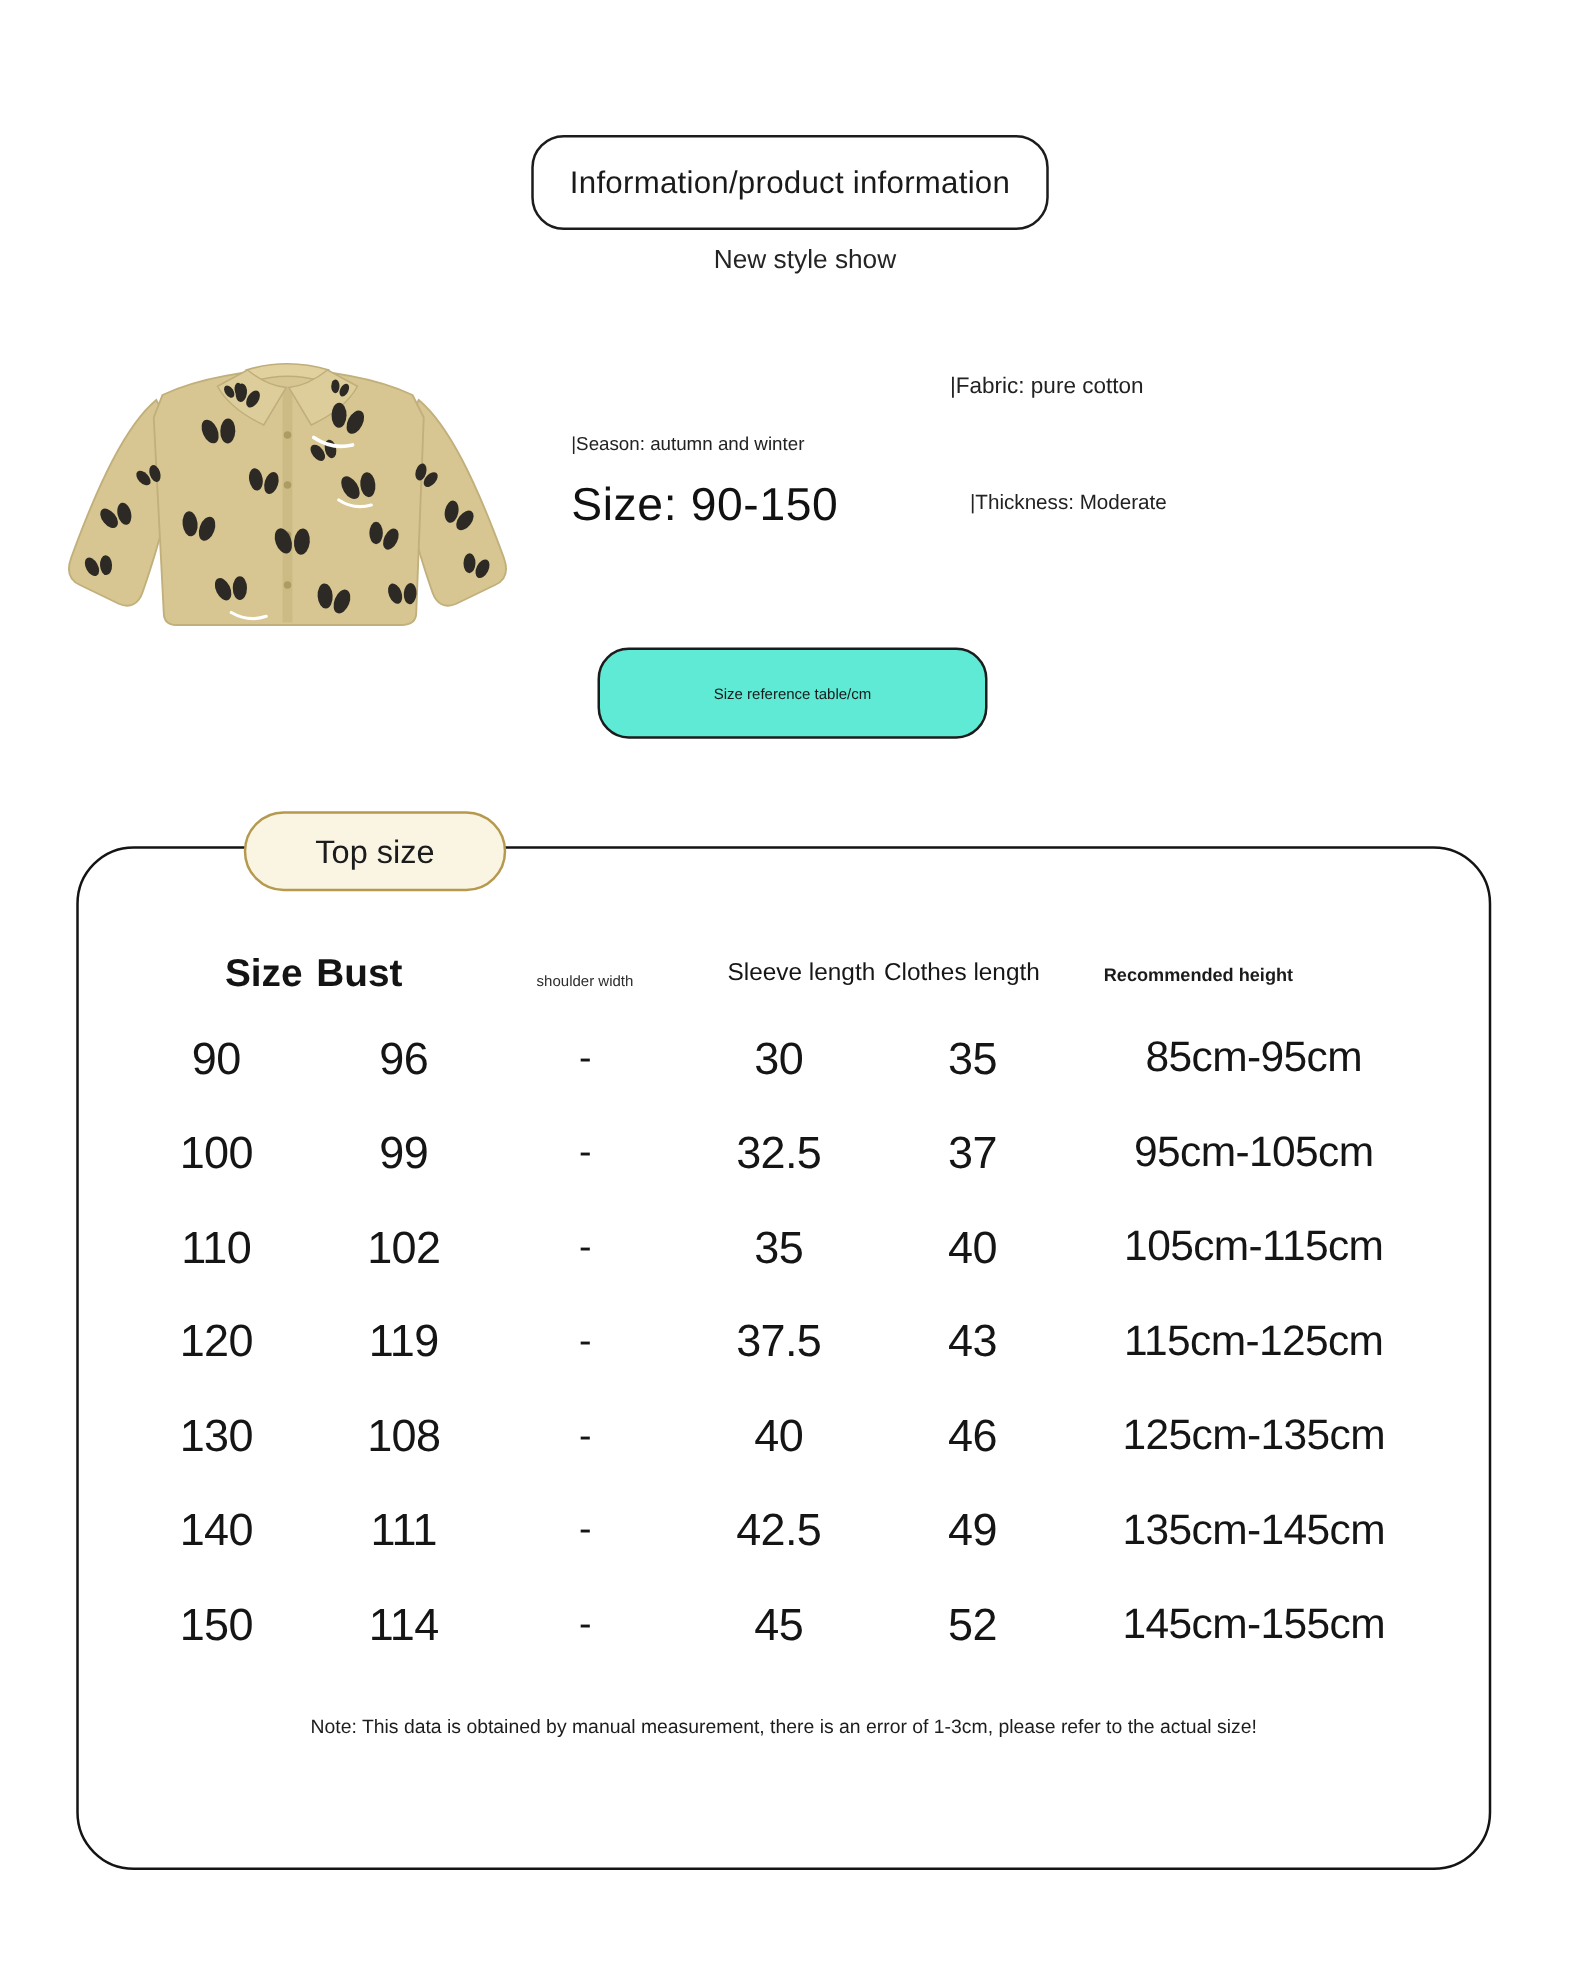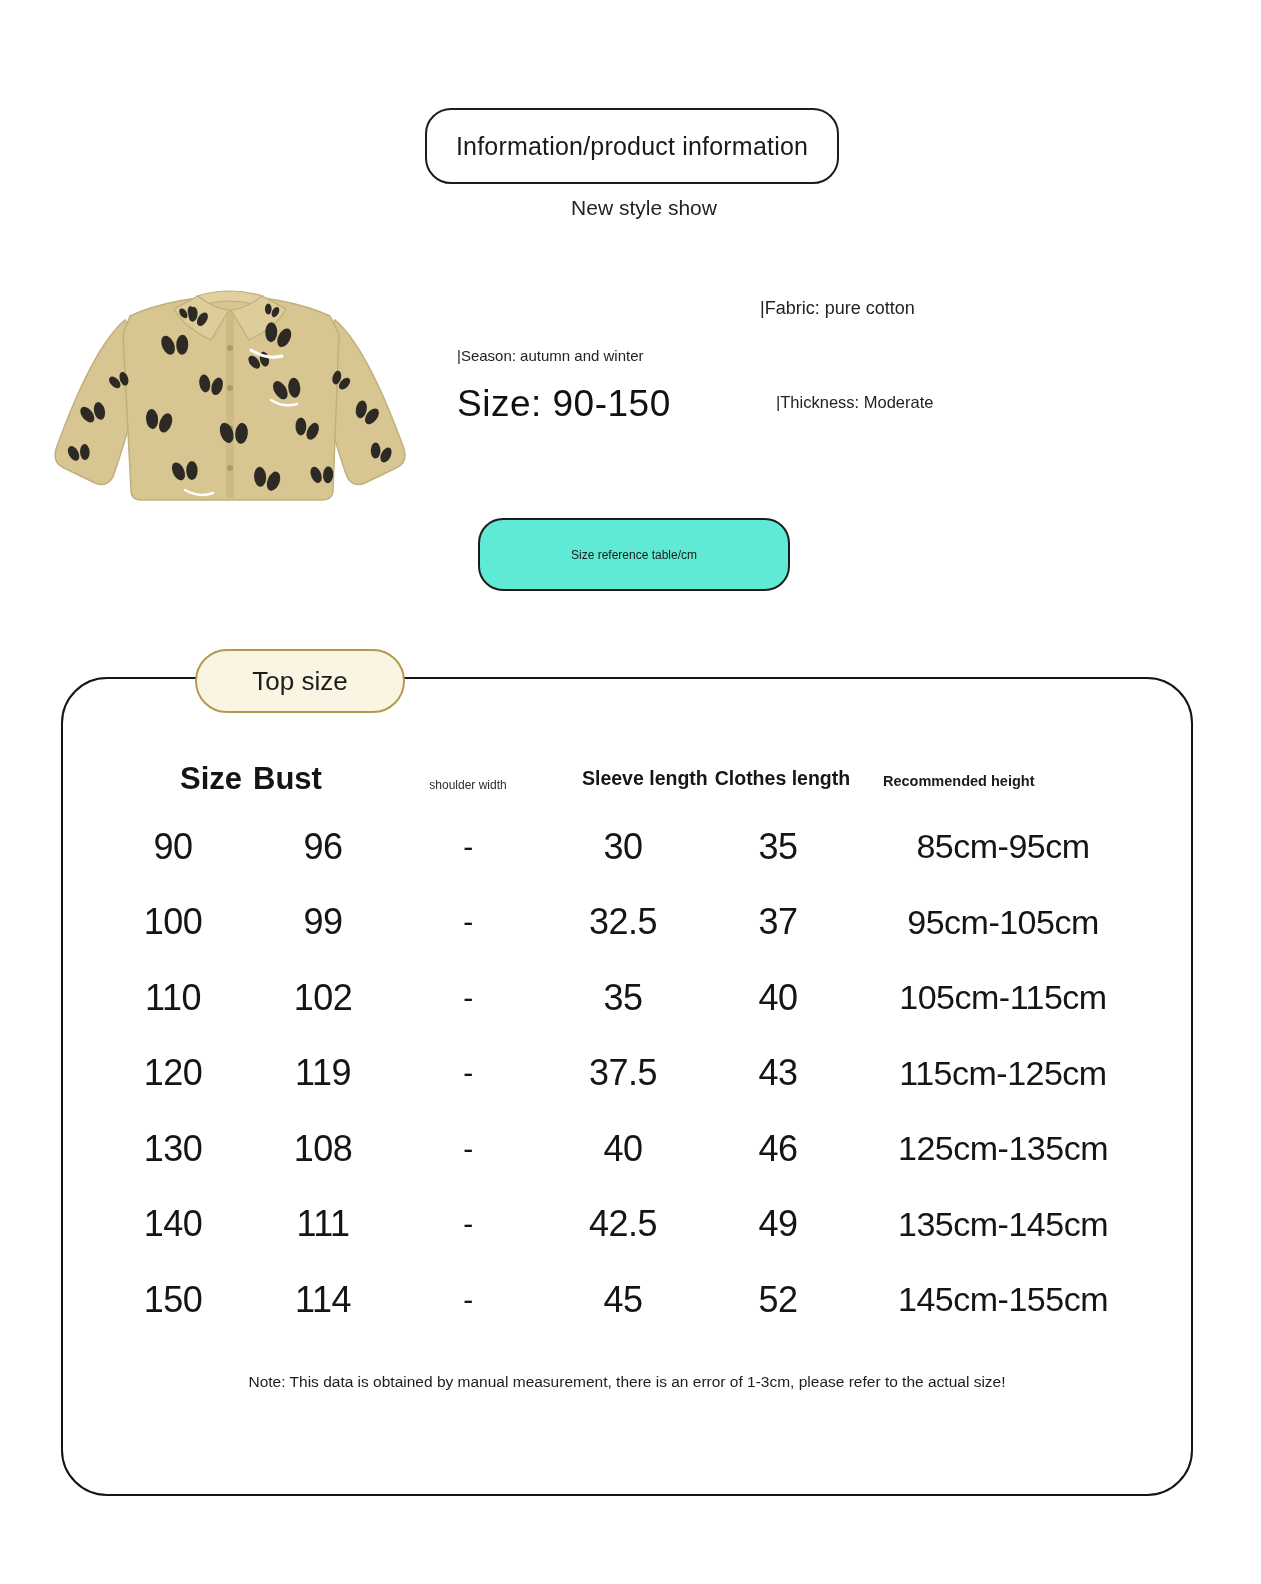--- a/index.html
+++ b/index.html
@@ -84,21 +84,21 @@
     display: flex; gap: 11px;
     font-size: 31px; font-weight: 700; color: #141414; white-space: nowrap;
   }
   .h-shoulder {
     position: absolute; left: 325px; top: 99px; width: 160px;
     text-align: center; font-size: 12px; color: #2d2d2d; white-space: nowrap;
   }
   .thead-sleeve {
     position: absolute; left: 519px; top: 88px;
     display: flex; gap: 7px;
-    font-size: 19.5px; font-weight: 700; color: #161616; white-space: nowrap;
+    font-size: 19.5px; font-weight: 400; color: #161616; white-space: nowrap;
   }
   .h-height {
     position: absolute; left: 820px; top: 94px;
     font-size: 14.5px; font-weight: 700; color: #1b1b1b; white-space: nowrap; text-align: center;
   }
 
   .tbody { position: absolute; left: 0; top: 130px; width: 1060px; }
   .trow {
     display: grid;
     grid-template-columns: 220px 80px 210px 100px 210px 240px;

